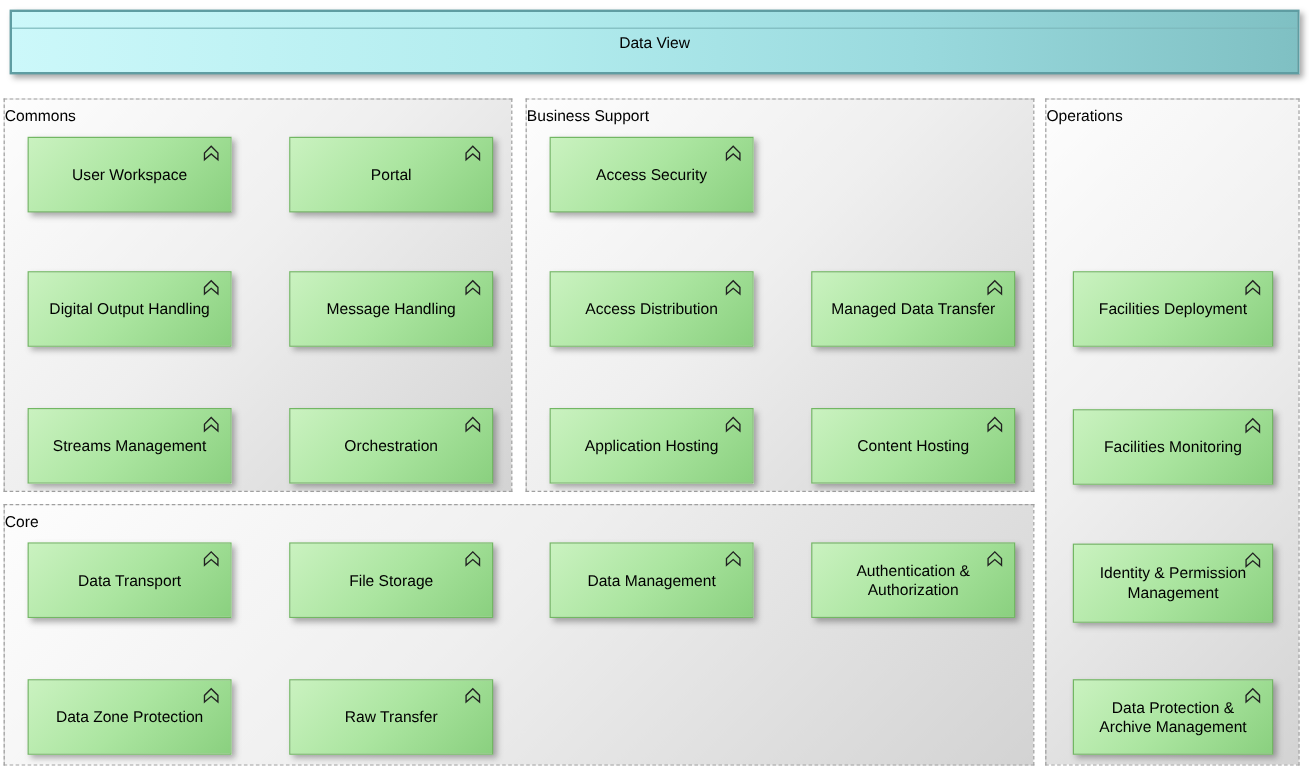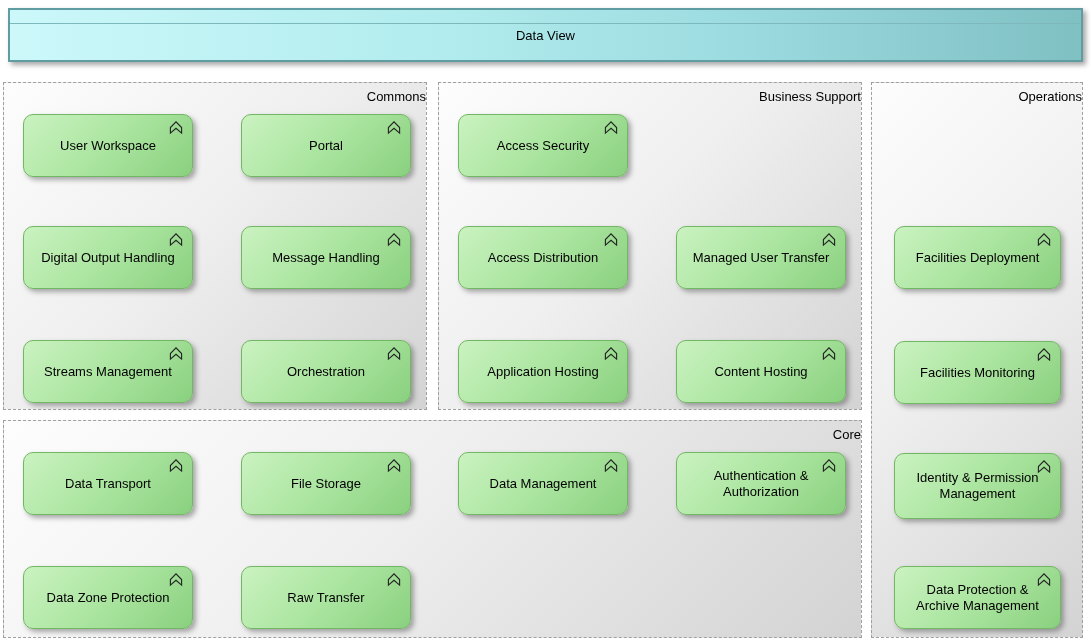--- a/index.html
+++ b/index.html
@@ -22,26 +22,26 @@
     position:absolute; inset:0; display:flex; align-items:center; justify-content:center;
     font-size:13px;
   }
   
   .group {
     position:absolute; box-sizing:border-box;
     border:1px dashed #a0a0a0;
     background:linear-gradient(135deg,#fdfdfd 0%,#efefef 45%,#d3d3d3 100%);
   }
   .group-title {
-    position:absolute; top:6px; left:0; right:0; text-align:right; font-size:13px;
+    position:absolute; top:6px; left:0; right:0; text-align:left; font-size:13px;
   }
   
   .node {
     position:absolute; width:170px; height:63px; box-sizing:border-box;
-    border:1px solid #72b763; border-radius:10px;
+    border:1px solid #72b763; border-radius:0;
     background:linear-gradient(135deg,#caf2c0 0%,#abe5a0 50%,#8ad07f 100%);
     box-shadow:3px 3px 5px rgba(70,70,70,0.45);
     display:flex; align-items:center; justify-content:center;
     text-align:center; font-size:13px; line-height:16px; padding:4px 12px;
   }
   .node .badge {
     position:absolute; top:5px; right:8px; width:16px; height:15px;
   }
   .node .badge path { fill:none; stroke:#222; stroke-width:1.4; }
   .op-node { width:167px; }
@@ -104,21 +104,21 @@
           <path d="M3 16 L3 9 L10 2 L17 9 L17 16 L10 10 Z"></path>
         </svg>
     </div>
     <div class="node" style="left:19px;top:31px">
       <span>Access Security</span>
       <svg class="badge" viewBox="0 0 20 18">
           <path d="M3 16 L3 9 L10 2 L17 9 L17 16 L10 10 Z"></path>
         </svg>
     </div>
     <div class="node" style="left:237px;top:143px">
-      <span>Managed User Transfer</span>
+      <span>Managed Data Transfer</span>
       <svg class="badge" viewBox="0 0 20 18">
           <path d="M3 16 L3 9 L10 2 L17 9 L17 16 L10 10 Z"></path>
         </svg>
     </div>
     <div class="node" style="left:19px;top:257px">
       <span>Application Hosting</span>
       <svg class="badge" viewBox="0 0 20 18">
           <path d="M3 16 L3 9 L10 2 L17 9 L17 16 L10 10 Z"></path>
         </svg>
     </div>

